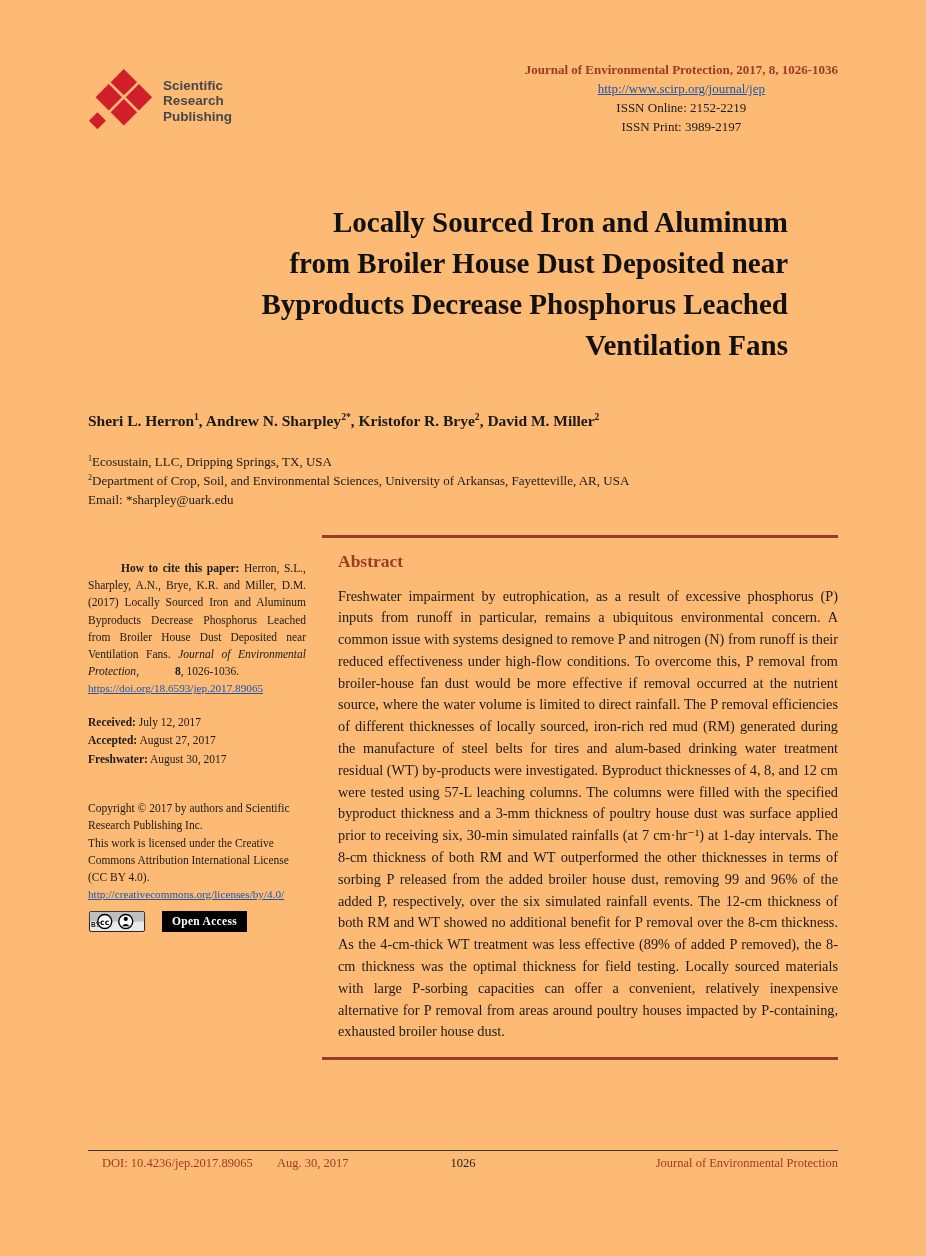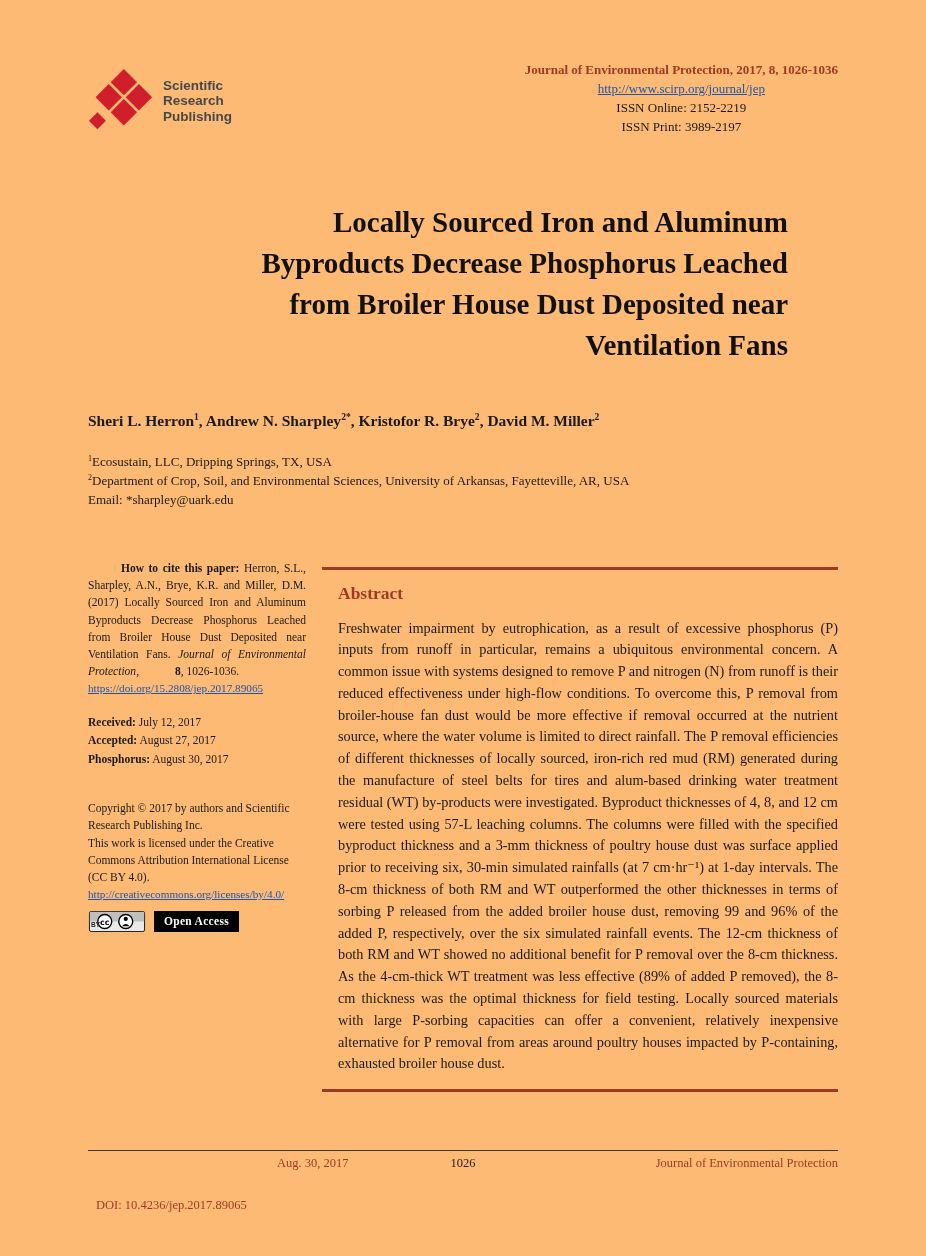--- a/index.html
+++ b/index.html
@@ -35,38 +35,38 @@
 
   
   .sidebar{position:absolute;left:88px;top:560px;width:218px;font-size:11.5px;line-height:17.2px;}
   .cite{text-align:justify;}
   .b{font-weight:bold;margin-left:33px;}
   .i{font-style:italic;}
   .doi-link{display:block;margin:0 0 15px 0;font-size:11.2px;white-space:nowrap;}
   .dates{margin-bottom:32px;line-height:18.5px;}
   .copyright p{line-height:17.2px;}
   .cc-link{display:inline-block;font-size:11.2px;}
-  .badges{margin-top:8px;display:flex;align-items:center;gap:8px;}
+  .badges{margin-top:8px;display:flex;align-items:center;gap:16px;}
   .cc-badge{position:relative;display:inline-block;width:58px;height:21px;cursor:pointer;}
   .cc-by-label{position:absolute;left:3px;bottom:-1px;font-size:6.5px;color:#222;
     font-family:"Liberation Sans","DejaVu Sans",sans-serif;font-weight:bold;}
   .oa-badge{display:inline-flex;align-items:center;justify-content:center;height:21px;
     padding:0 10px;background:#000;color:#fff;font-size:11.5px;font-weight:bold;
     letter-spacing:0.3px;}
 
   
-  .main-col{position:absolute;left:322px;top:567px;width:516px;}
+  .main-col{position:absolute;left:322px;top:535px;width:516px;}
   .rule{height:2.5px;background:var(--accent);}
   .abstract-heading{margin:13px 0 14px 16px;font-size:17.5px;font-weight:bold;color:var(--accent);}
   .abstract-text{margin:0 0 14px 16px;text-align:justify;font-size:14.3px;line-height:21.8px;color:#1a1a1a;}
 
   
   .footer-rule{position:absolute;left:88px;top:1150px;width:750px;height:1px;background:#3a3a3a;}
   .footer-row{position:absolute;left:88px;top:1156px;width:750px;height:18px;font-size:12.5px;}
-  .f-doi{position:absolute;left:8px;color:var(--accent);margin-top:42px;}
+  .f-doi{position:absolute;left:14px;color:var(--accent);}
   .f-date{position:absolute;left:189px;color:var(--accent);}
   .f-page{position:absolute;left:50%;transform:translateX(-50%);color:#222;}
   .f-journal{position:absolute;right:0;color:var(--accent);}
 </style>
 </head>
 <body>
 
 <div class="page">
 
   <div class="logo">
@@ -86,42 +86,42 @@
 
   <div class="header-right">
     <div class="journal-line">Journal of Environmental Protection, 2017, 8, 1026-1036</div>
     <div><a class="link">http://www.scirp.org/journal/jep</a></div>
     <div>ISSN Online: 2152-2219</div>
     <div>ISSN Print: 3989-2197</div>
   </div>
 
   <h1 class="title">
     <div>Locally Sourced Iron and Aluminum</div>
+    <div>from Broiler House Dust Deposited near</div>
     <div>Byproducts Decrease Phosphorus Leached</div>
-    <div>from Broiler House Dust Deposited near</div>
     <div>Ventilation Fans</div>
   </h1>
 
   <div class="authors"><span>Sheri L. Herron</span><sup>1</sup>, <span>Andrew N. Sharpley</span><sup>2*</sup>, <span>Kristofor R. Brye</span><sup>2</sup>, <span>David M. Miller</span><sup>2</sup></div>
   <div class="affil-block">
     <div>
         <div><sup>1</sup>Ecosustain, LLC, Dripping Springs, TX, USA</div>
         <div><sup>2</sup>Department of Crop, Soil, and Environmental Sciences, University of Arkansas, Fayetteville, AR, USA</div>
       </div>
     <div>Email: *sharpley@uark.edu</div>
   </div>
 
   <aside class="sidebar">
     <p class="cite"><span class="b">How to cite this paper: </span><span>Herron, S.L., Sharpley, A.N., Brye, K.R. and Miller, D.M. (2017) Locally Sourced Iron and Aluminum Byproducts Decrease Phosphorus Leached from Broiler House Dust Deposited near Ventilation Fans. </span><span class="i">Journal of Environmental Protection</span><span>, </span><span class="b">8</span><span>, 1026-1036.</span></p>
-    <a class="link doi-link">https://doi.org/15.2808/jep.2017.89065</a>
+    <a class="link doi-link">https://doi.org/18.6593/jep.2017.89065</a>
 
     <div class="dates">
       <div><b>Received:</b><span> July 12, 2017</span></div>
       <div><b>Accepted:</b><span> August 27, 2017</span></div>
-      <div><b>Phosphorus:</b><span> August 30, 2017</span></div>
+      <div><b>Freshwater:</b><span> August 30, 2017</span></div>
     </div>
 
     <div class="copyright">
       <p>Copyright © 2017 by authors and Scientific Research Publishing Inc.</p>
       <p>This work is licensed under the Creative Commons Attribution International License (CC BY 4.0).</p>
       <a class="link cc-link">http://creativecommons.org/licenses/by/4.0/</a>
       <div class="badges">
         <span class="cc-badge">
           <svg width="58" height="21" viewBox="0 0 64 24">
             <rect x="0.5" y="0.5" width="63" height="23" rx="2" fill="#e9e9e9" stroke="#000"></rect>

